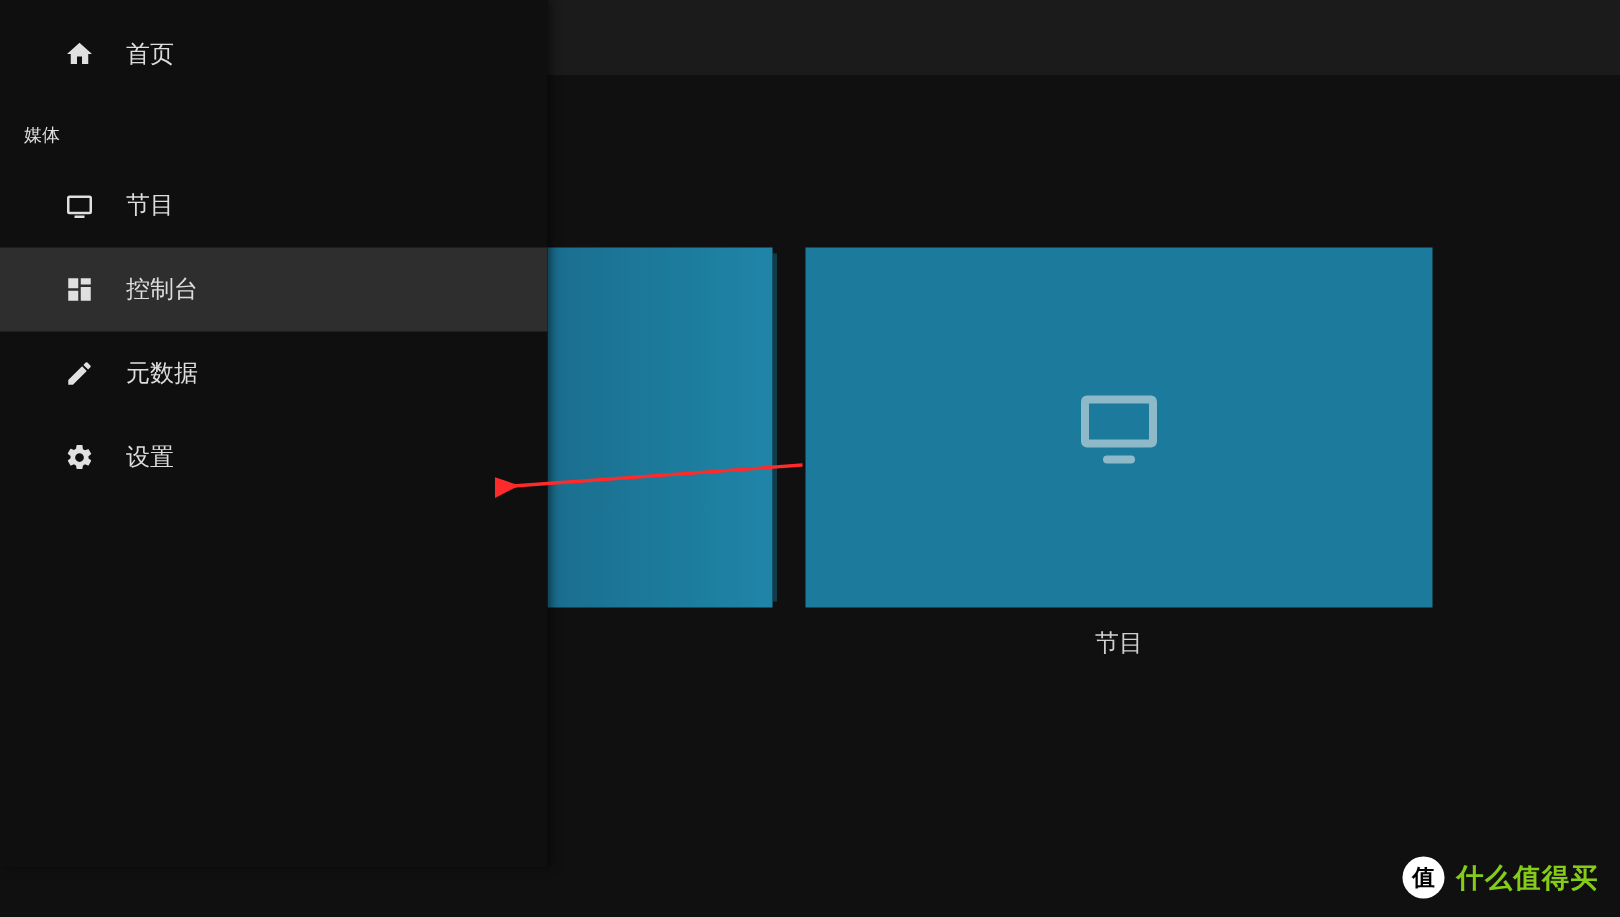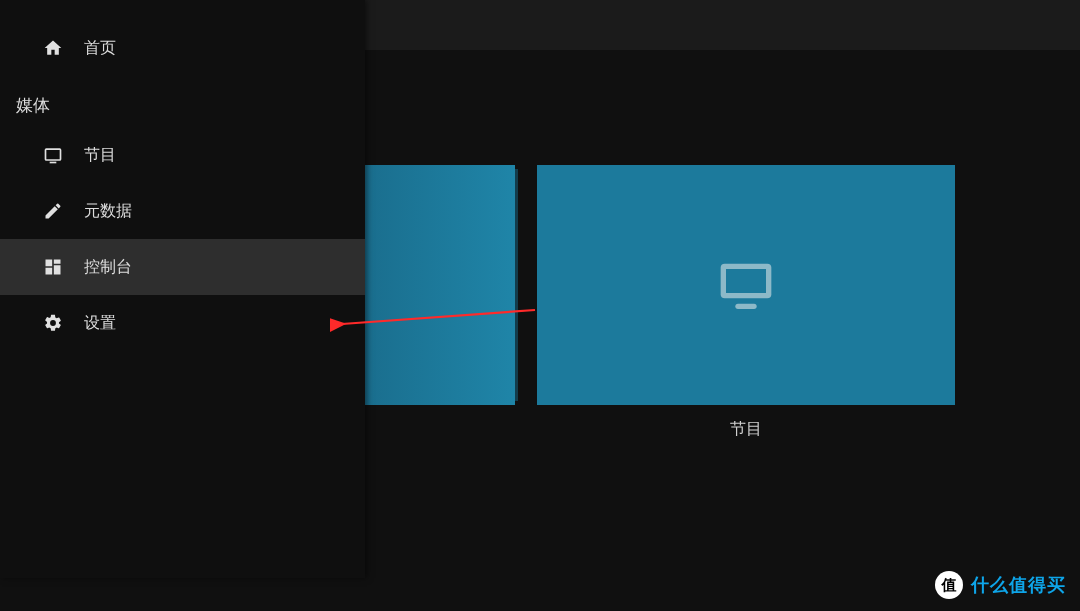--- a/index.html
+++ b/index.html
@@ -24,21 +24,21 @@
       height: 50px;
       background: #1b1b1b;
     }
     .sidebar {
       position: absolute;
       left: 0;
       top: 0;
       width: 365px;
       height: 578px;
       background: #0f0f0f;
-      padding-top: 20px;
+      padding-top: 8px;
       z-index: 10;
       box-shadow: 2px 0 6px rgba(0,0,0,0.5);
     }
     .side-item {
       display: flex;
       align-items: center;
       height: 56px;
       padding-left: 42px;
       cursor: pointer;
       color: #dddddd;
@@ -50,21 +50,21 @@
     .side-item .icon {
       width: 22px;
       height: 22px;
       display: flex;
       align-items: center;
       justify-content: center;
       margin-right: 20px;
       color: #e0e0e0;
     }
     .side-section {
-      font-size: 17px;
+      font-size: 12px;
       color: #dddddd;
       padding: 18px 0 10px 16px;
       font-weight: 400;
     }
     .content {
       position: absolute;
       left: 365px;
       top: 50px;
       right: 0;
       bottom: 0;
@@ -131,21 +131,21 @@
       border-radius: 50%;
       background: #ffffff;
       color: #000;
       display: flex;
       align-items: center;
       justify-content: center;
       font-size: 15px;
       font-weight: 700;
     }
     .wm-text {
-      color: #0ea5e9;
+      color: #84cc16;
       font-size: 18px;
       font-weight: 600;
       letter-spacing: 1px;
     }
     svg { display: block; }
   </style>
 </head>
 <body>
 
 <div class="topbar"></div>
@@ -168,36 +168,36 @@
     <span class="icon">
       <svg viewBox="0 0 24 24" width="20" height="20" fill="none" stroke="currentColor" stroke-width="2">
           <rect x="3" y="5" width="18" height="13" rx="1"></rect>
           <line x1="8" y1="21" x2="16" y2="21"></line>
         </svg>
     </span>
     <span>节目</span>
   </div>
 
 
+  <div class="side-item active">
+    <span class="icon">
+      <svg viewBox="0 0 24 24" width="20" height="20" fill="currentColor">
+          <path d="M3 3h8v8H3V3zm10 0h8v5h-8V3zM3 13h8v8H3v-8zm10-3h8v11h-8V10z"></path>
+        </svg>
+    </span>
+    <span>控制台</span>
+  </div>
+
   <div class="side-item">
     <span class="icon">
       <svg viewBox="0 0 24 24" width="20" height="20" fill="currentColor">
           <path d="M3 17.25V21h3.75L17.81 9.94l-3.75-3.75L3 17.25zM20.71 7.04a1 1 0 0 0 0-1.41l-2.34-2.34a1 1 0 0 0-1.41 0l-1.83 1.83 3.75 3.75 1.83-1.83z"></path>
         </svg>
     </span>
     <span>元数据</span>
-  </div>
-
-  <div class="side-item active">
-    <span class="icon">
-      <svg viewBox="0 0 24 24" width="20" height="20" fill="currentColor">
-          <path d="M3 3h8v8H3V3zm10 0h8v5h-8V3zM3 13h8v8H3v-8zm10-3h8v11h-8V10z"></path>
-        </svg>
-    </span>
-    <span>控制台</span>
   </div>
 
 
   <div class="side-item">
     <span class="icon">
       <svg viewBox="0 0 24 24" width="20" height="20" fill="currentColor">
           <path d="M19.14 12.94a7.07 7.07 0 0 0 .05-.94 7.07 7.07 0 0 0-.05-.94l2.03-1.58a.5.5 0 0 0 .12-.64l-1.92-3.32a.5.5 0 0 0-.6-.22l-2.39.96a7.03 7.03 0 0 0-1.62-.94l-.36-2.54A.5.5 0 0 0 13.9 2h-3.8a.5.5 0 0 0-.5.42l-.36 2.54c-.58.24-1.12.55-1.62.94l-2.39-.96a.5.5 0 0 0-.6.22L2.71 8.48a.5.5 0 0 0 .12.64l2.03 1.58c-.03.31-.05.63-.05.94s.02.63.05.94l-2.03 1.58a.5.5 0 0 0-.12.64l1.92 3.32c.13.22.39.31.6.22l2.39-.96c.5.39 1.04.7 1.62.94l.36 2.54c.04.24.25.42.5.42h3.8c.25 0 .46-.18.5-.42l.36-2.54c.58-.24 1.12-.55 1.62-.94l2.39.96c.21.09.47 0 .6-.22l1.92-3.32a.5.5 0 0 0-.12-.64l-2.03-1.58zM12 15.5A3.5 3.5 0 1 1 12 8.5a3.5 3.5 0 0 1 0 7z"></path>
         </svg>
     </span>
     <span>设置</span>

